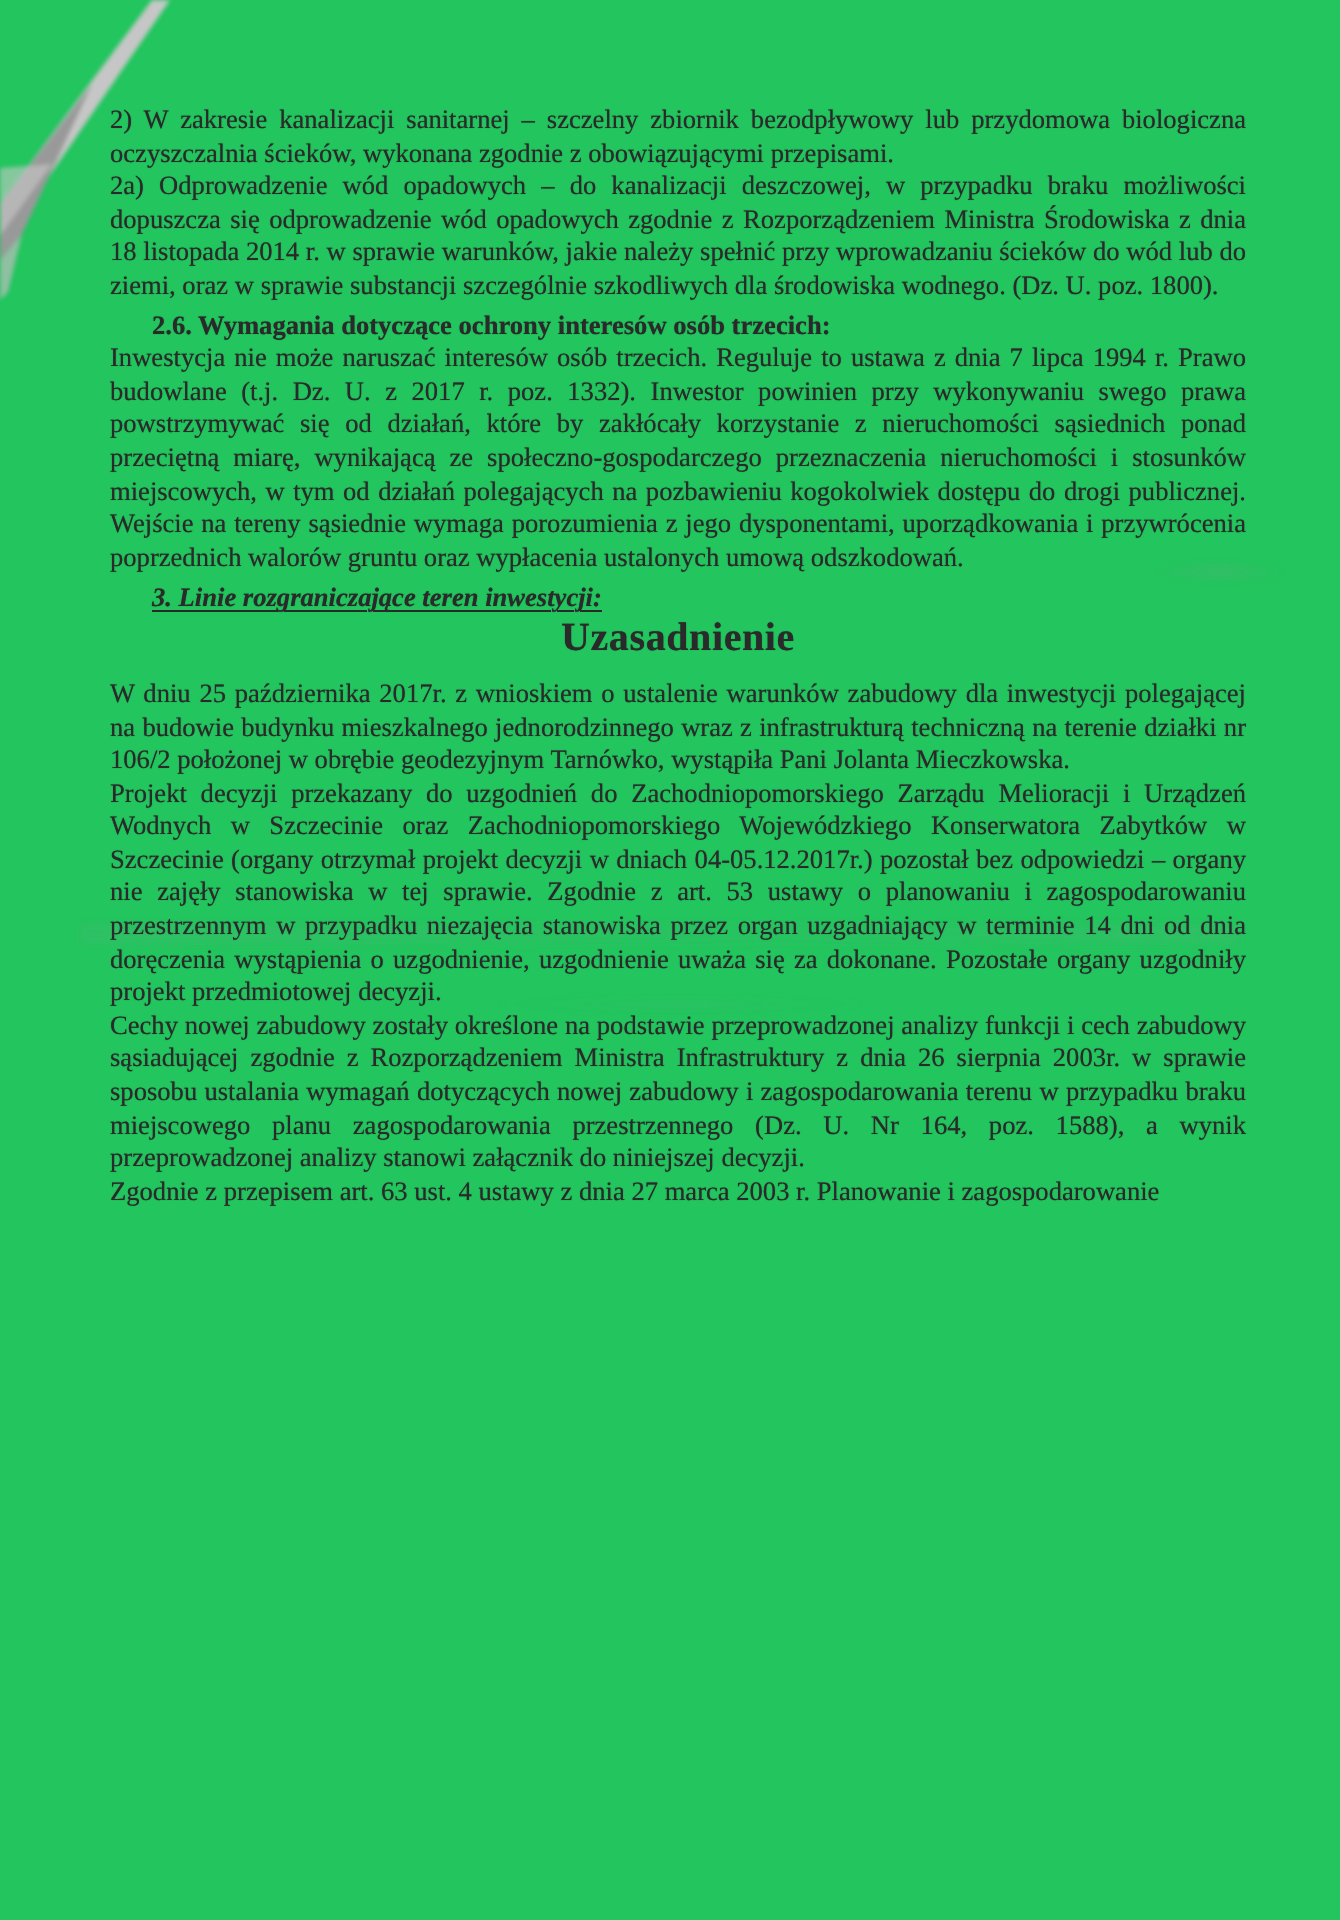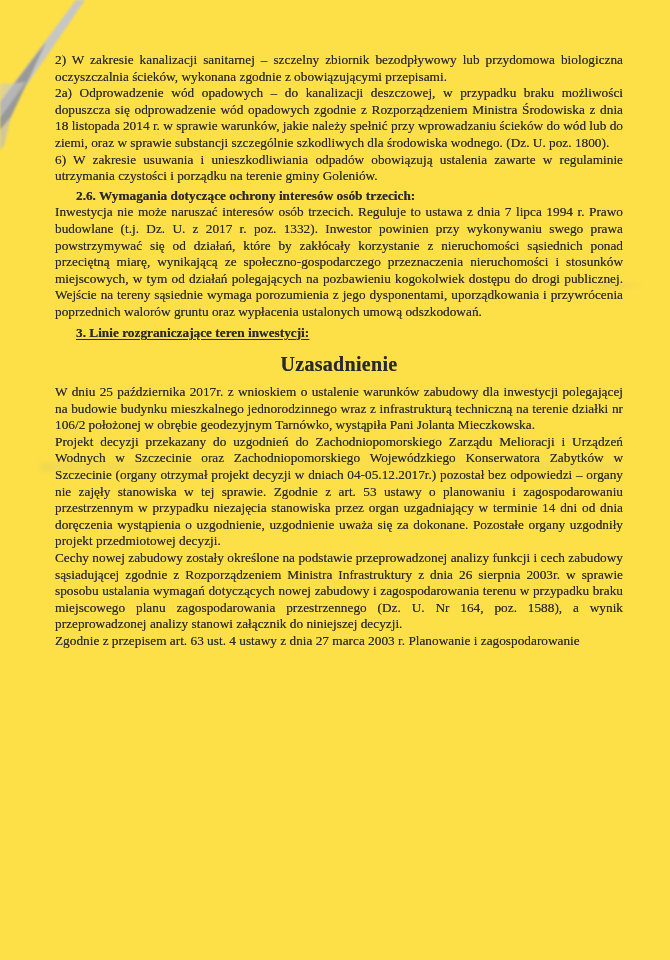--- a/index.html
+++ b/index.html
@@ -1,36 +1,36 @@
 <!DOCTYPE html>
 <html lang="pl"><head>
 <meta charset="utf-8">
 <style>
   html,body { margin:0; padding:0; background:#e8e8e8; }
   .page {
     position:relative;
     width:670px; height:960px;
     margin:0 auto;
-    background:#fde047;
+    background:#22c55e;
     overflow:hidden;
   }
   
   .doc {
     position:absolute; left:55px; top:52px; width:568px;
     font-family:"Liberation Serif","DejaVu Serif",serif;
     font-size:13.3px; line-height:16.6px;
     color:#2a2a2a;
     text-shadow:0 0 0.45px rgba(40,40,40,0.65);
   }
   .jp { margin:0; text-align:justify; text-align-last:left; }
   .b  { font-weight:bold;margin-left:21px; }
   .h26 { margin-top:3px; }
-  .h3h { margin-top:4px; text-decoration:underline; text-decoration-thickness:1.4px; text-underline-offset:2px; }
+  .h3h { margin-top:4px; text-decoration:underline; text-decoration-thickness:1.4px; text-underline-offset:2px;font-style:italic; }
   .title {
-    margin:12px 0 8px; font-size:20px; line-height:23px;
+    margin:0 0 8px; font-size:20px; line-height:23px;
     font-weight:bold; text-align:center; letter-spacing:0.3px;
   }
   
   .fold { position:absolute; left:0; top:0; filter:blur(1.1px); }
   
   .smudge { position:absolute; pointer-events:none; }
   .s1 { left:40px; top:462px; width:580px; height:10px;
         background:linear-gradient(90deg, rgba(160,160,160,.10), rgba(160,160,160,.04) 60%, rgba(160,160,160,.10));
         filter:blur(2px); }
   .s2 { left:575px; top:280px; width:70px; height:12px;
@@ -53,21 +53,20 @@
   </svg>
 
   <div class="smudge s1"></div>
   <div class="smudge s2"></div>
   <div class="smudge s3"></div>
 
   <div class="doc">
 
     <p class="jp">2) W zakresie kanalizacji sanitarnej – szczelny zbiornik bezodpływowy lub przydomowa biologiczna oczyszczalnia ścieków, wykonana zgodnie z obowiązującymi przepisami.</p>
     <p class="jp">2a) Odprowadzenie wód opadowych – do kanalizacji deszczowej, w przypadku braku możliwości dopuszcza się odprowadzenie wód opadowych zgodnie z Rozporządzeniem Ministra Środowiska z dnia 18 listopada 2014 r. w sprawie warunków, jakie należy spełnić przy wprowadzaniu ścieków do wód lub do ziemi, oraz w sprawie substancji szczególnie szkodliwych dla środowiska wodnego. (Dz. U. poz. 1800).</p>
-    <p class="jp">6) W zakresie usuwania i unieszkodliwiania odpadów obowiązują ustalenia zawarte w regulaminie utrzymania czystości i porządku na terenie gminy Goleniów.</p>
 
     <p class="jp b h26">2.6. Wymagania dotyczące ochrony interesów osób trzecich:</p>
     <p class="jp">Inwestycja nie może naruszać interesów osób trzecich. Reguluje to ustawa z dnia 7 lipca 1994 r. Prawo budowlane (t.j. Dz. U. z 2017 r. poz. 1332). Inwestor powinien przy wykonywaniu swego prawa powstrzymywać się od działań, które by zakłócały korzystanie z nieruchomości sąsiednich ponad przeciętną miarę, wynikającą ze społeczno-gospodarczego przeznaczenia nieruchomości i stosunków miejscowych, w tym od działań polegających na pozbawieniu kogokolwiek dostępu do drogi publicznej. Wejście na tereny sąsiednie wymaga porozumienia z jego dysponentami, uporządkowania i przywrócenia poprzednich walorów gruntu oraz wypłacenia ustalonych umową odszkodowań.</p>
 
     <p class="jp b h3h">3. Linie rozgraniczające teren inwestycji:</p>
 
     <h1 class="title">Uzasadnienie</h1>
 
     <p class="jp">W dniu 25 października 2017r. z wnioskiem o ustalenie warunków zabudowy dla inwestycji polegającej na budowie budynku mieszkalnego jednorodzinnego wraz z infrastrukturą techniczną na terenie działki nr 106/2 położonej w obrębie geodezyjnym Tarnówko, wystąpiła Pani Jolanta Mieczkowska.</p>
     <p class="jp">Projekt decyzji przekazany do uzgodnień do Zachodniopomorskiego Zarządu Melioracji i Urządzeń Wodnych w Szczecinie oraz Zachodniopomorskiego Wojewódzkiego Konserwatora Zabytków w Szczecinie (organy otrzymał projekt decyzji w dniach 04-05.12.2017r.) pozostał bez odpowiedzi – organy nie zajęły stanowiska w tej sprawie. Zgodnie z art. 53 ustawy o planowaniu i zagospodarowaniu przestrzennym w przypadku niezajęcia stanowiska przez organ uzgadniający w terminie 14 dni od dnia doręczenia wystąpienia o uzgodnienie, uzgodnienie uważa się za dokonane. Pozostałe organy uzgodniły projekt przedmiotowej decyzji.</p>

